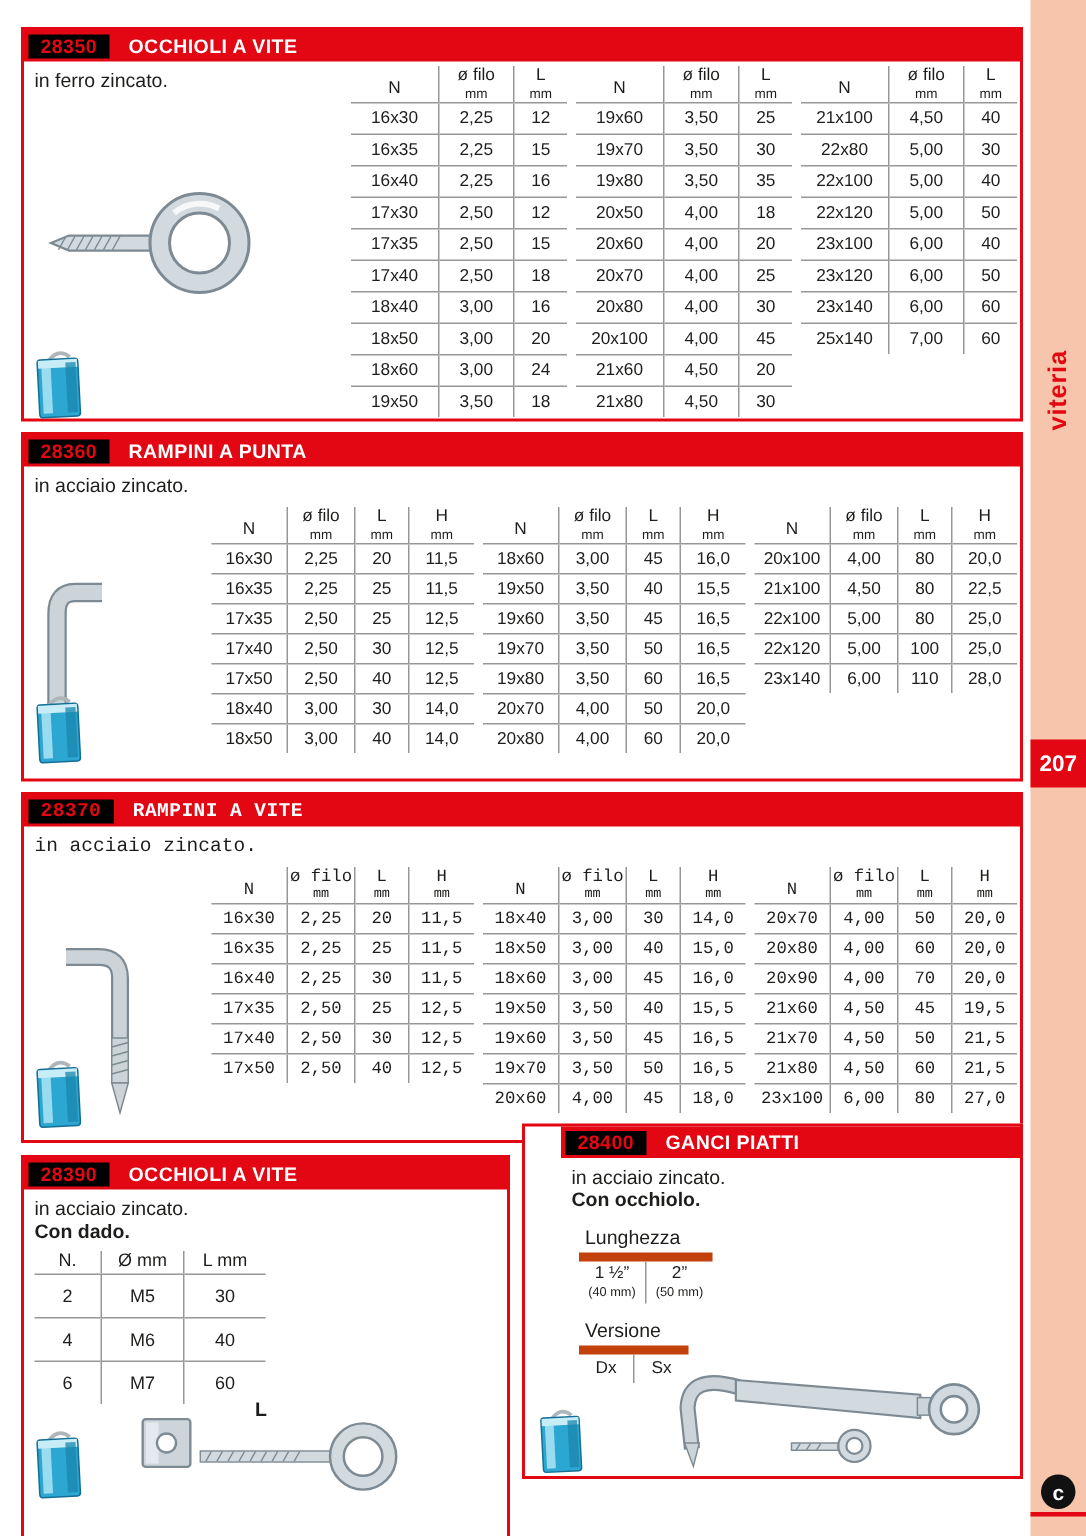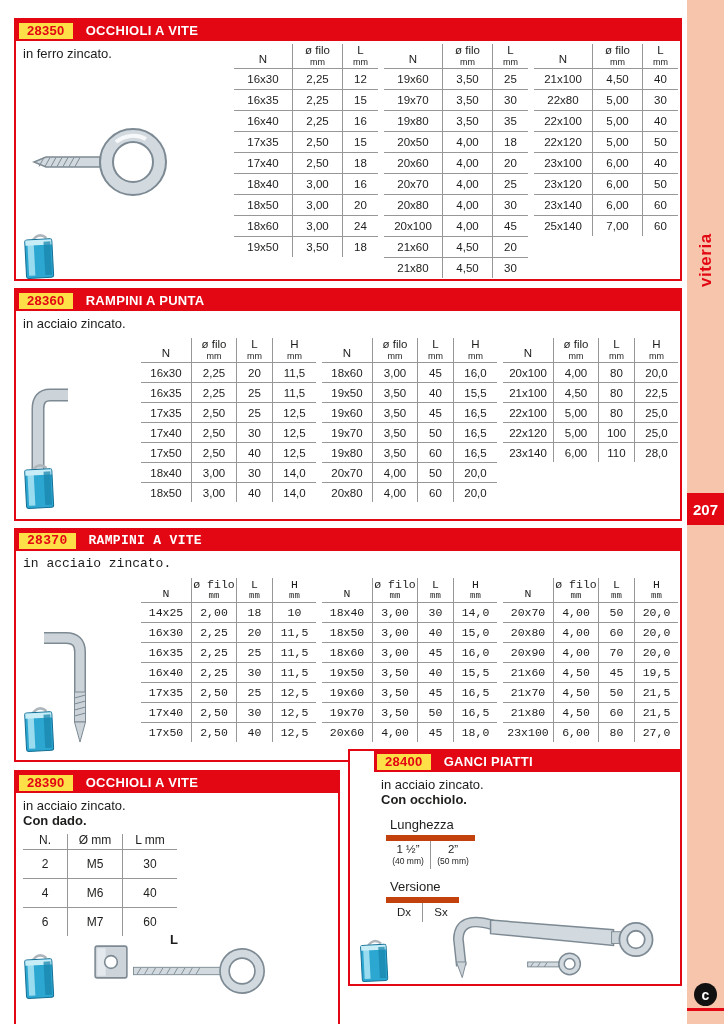--- a/index.html
+++ b/index.html
@@ -1,19 +1,19 @@
 <!DOCTYPE html>
 <html><head>
 <meta charset="utf-8">
 <style>
   html,body{margin:0;padding:0;width:724px;height:1024px;overflow:hidden;background:#fff;
     font-family:"Liberation Sans",sans-serif;color:#1d1d1b;position:relative;}
   .box{position:absolute;border:2px solid #e30613;box-sizing:border-box;background:#fff;}
   .bar{height:21px;background:#e30613;display:flex;align-items:center;}
-  .code{background:#fde047;color:#e30613;font-weight:700;font-size:13px;line-height:16px;
+  .code{background:#000000;color:#e30613;font-weight:700;font-size:13px;line-height:16px;
     padding:0 8px;margin-left:3px;letter-spacing:.3px;}
   .title{color:#fff;font-weight:700;font-size:13px;margin-left:13px;letter-spacing:.3px;}
   .subtitle{font-size:13px;margin:5px 0 0 7px;}
   .note{font-size:13px;font-weight:700;margin:0 0 0 7px;}
   .tables{position:absolute;right:2px;display:flex;gap:6px;align-items:flex-start;}
   .art{position:absolute;}
   table.spec{border-collapse:collapse;color:#1d1d1b;}
   .spec th{font-weight:400;border-bottom:1px solid #979797;vertical-align:bottom;padding:0 0 2px;text-align:center;}
   .spec th + th,.spec td + td{border-left:1px solid #979797;}
   .spec td{text-align:center;font-size:11.5px;line-height:14px;padding:3px 0;}
@@ -97,20 +97,25 @@
               <td>16x35</td>
               <td>2,25</td>
               <td>15</td>
             </tr>
             <tr>
               <td>16x40</td>
               <td>2,25</td>
               <td>16</td>
             </tr>
             <tr>
+              <td>17x30</td>
+              <td>2,50</td>
+              <td>12</td>
+            </tr>
+            <tr>
               <td>17x35</td>
               <td>2,50</td>
               <td>15</td>
             </tr>
             <tr>
               <td>17x40</td>
               <td>2,50</td>
               <td>18</td>
             </tr>
             <tr>
@@ -510,26 +515,20 @@
                 <div class="hl">L</div>
                 <div class="hu">mm</div>
               </th>
               <th>
                 <div class="hl">H</div>
                 <div class="hu">mm</div>
               </th>
             </tr>
           </thead>
           <tbody>
-            <tr>
-              <td>14x25</td>
-              <td>2,00</td>
-              <td>18</td>
-              <td>10</td>
-            </tr>
             <tr>
               <td>16x30</td>
               <td>2,25</td>
               <td>20</td>
               <td>11,5</td>
             </tr>
             <tr>
               <td>16x35</td>
               <td>2,25</td>
               <td>25</td>

